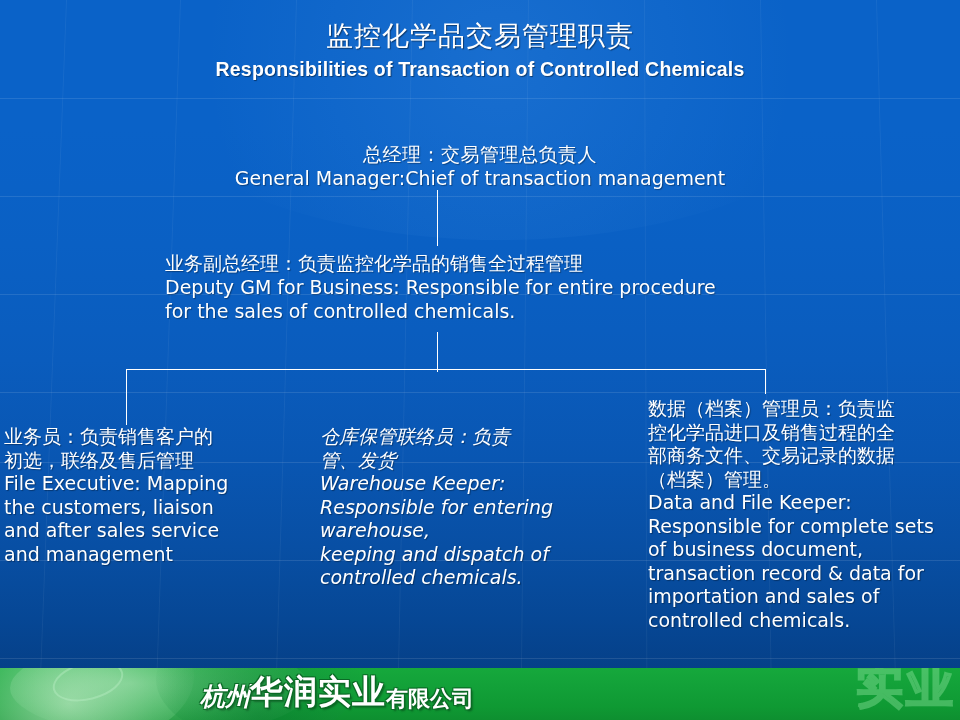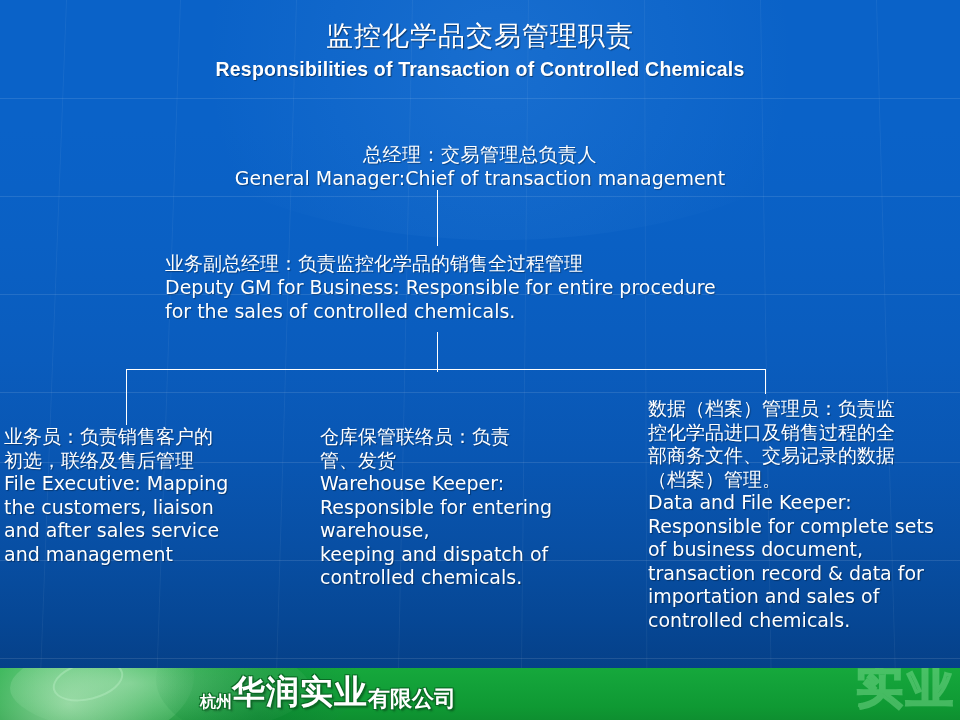--- a/index.html
+++ b/index.html
@@ -111,20 +111,21 @@
 
   #node-sales {
     top: 425px;
     left: 4px;
     width: 300px;
   }
   #node-warehouse {
     top: 425px;
     left: 320px;
     width: 290px;
+    font-style: italic;
   }
   #node-data {
     top: 397px;
     left: 616px;
     width: 336px;
     margin-left: 32px;
   }
 
   
   .line {
@@ -199,21 +200,21 @@
     vertical-align: bottom;
     font-weight: bold;
     color: #ffffff;
     text-shadow:
       -1px -1px 0 #0b6b26,
        1px -1px 0 #0b6b26,
       -1px  1px 0 #0b6b26,
        1px  1px 0 #0b6b26,
        2px  2px 2px rgba(0,0,0,0.35);
   }
-  .logo-sm { font-size: 16px; letter-spacing: 0px; padding-bottom: 2px; }
+  .logo-sm { font-size: 25px; letter-spacing: 0px; padding-bottom: 2px; font-style: italic; }
   .logo-lg { font-size: 33px; letter-spacing: 1px; }
   .logo-md { font-size: 22px; letter-spacing: 0px; padding-bottom: 1px; }
   #logo-en {
     position: absolute;
     left: 222px;
     top: 36px;
     font-size: 11px;
     font-weight: bold;
     color: #ffffff;
     letter-spacing: 1.4px;

